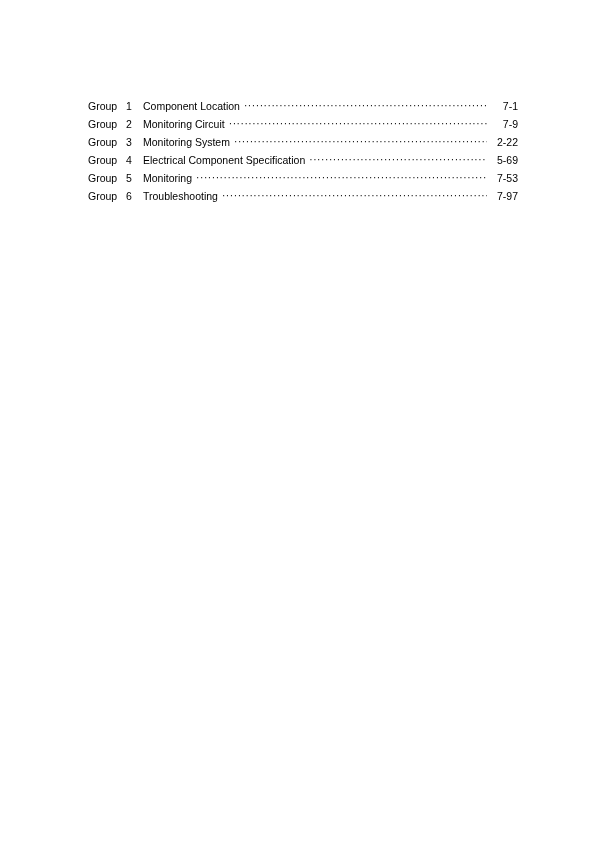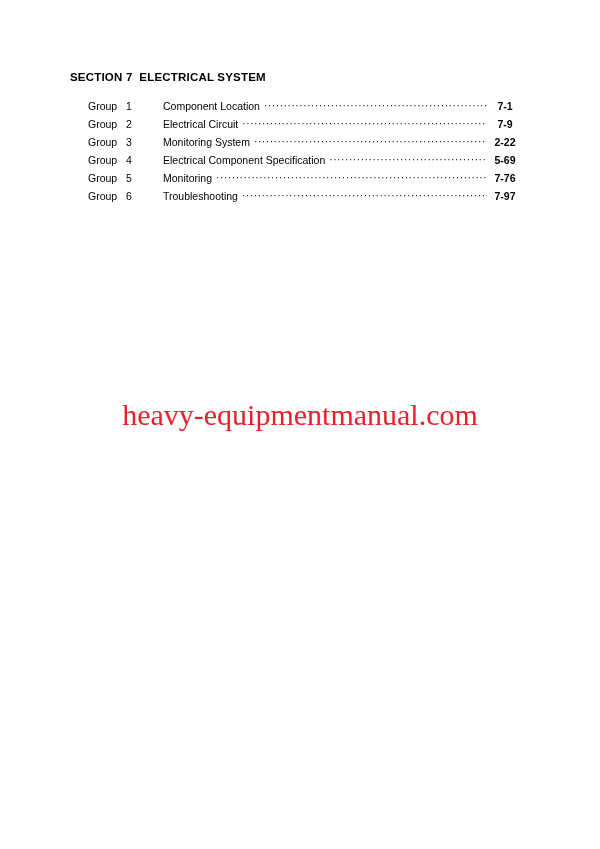--- a/index.html
+++ b/index.html
@@ -43,72 +43,69 @@
     flex: 0 0 38px;
   }
   .toc-group-num {
     width: 17px;
     flex: 0 0 17px;
     text-align: left;
   }
   .toc-label {
     flex: 0 0 auto;
     padding-right: 4px;
-    margin-left: 20px;
   }
   .toc-dots {
     flex: 1 1 auto;
     overflow: hidden;
     white-space: nowrap;
     font-size: 10px;
     letter-spacing: 0.6px;
     color: #000;
     position: relative;
     top: -1px;
   }
   .toc-page {
     flex: 0 0 auto;
     padding-left: 5px;
-    text-align: center;
+    text-align: right;
     min-width: 26px;
-    font-weight: bold;
   }
   .watermark {
     position: absolute;
     left: 0;
     right: 0;
     top: 398px;
     text-align: center;
     color: #e8202a;
     font-size: 30px;
     font-family: "Liberation Serif", serif;
     white-space: nowrap;
   }
 </style>
 </head>
 <body>
 
 <div class="page">
 
-  <div class="section-title">SECTION 7  ELECTRICAL SYSTEM</div>
 
   <div class="toc">
 
     <div class="toc-row">
       <span class="toc-group-word">Group</span>
       <span class="toc-group-num">1</span>
       <span class="toc-label">Component Location</span>
       <span class="toc-dots">··································································································</span>
       <span class="toc-page">7-1</span>
     </div>
 
     <div class="toc-row">
       <span class="toc-group-word">Group</span>
       <span class="toc-group-num">2</span>
-      <span class="toc-label">Electrical Circuit</span>
+      <span class="toc-label">Monitoring Circuit</span>
       <span class="toc-dots">········································································································</span>
       <span class="toc-page">7-9</span>
     </div>
 
     <div class="toc-row">
       <span class="toc-group-word">Group</span>
       <span class="toc-group-num">3</span>
       <span class="toc-label">Monitoring System</span>
       <span class="toc-dots">··································································································</span>
       <span class="toc-page">2-22</span>
@@ -120,28 +117,27 @@
       <span class="toc-label">Electrical Component Specification</span>
       <span class="toc-dots">······················································</span>
       <span class="toc-page">5-69</span>
     </div>
 
     <div class="toc-row">
       <span class="toc-group-word">Group</span>
       <span class="toc-group-num">5</span>
       <span class="toc-label">Monitoring</span>
       <span class="toc-dots">·················································································································</span>
-      <span class="toc-page">7-76</span>
+      <span class="toc-page">7-53</span>
     </div>
 
     <div class="toc-row">
       <span class="toc-group-word">Group</span>
       <span class="toc-group-num">6</span>
       <span class="toc-label">Troubleshooting</span>
       <span class="toc-dots">······················································································</span>
       <span class="toc-page">7-97</span>
     </div>
 
   </div>
 
-  <div class="watermark">heavy-equipmentmanual.com</div>
 
 </div>
 
 </body></html>

